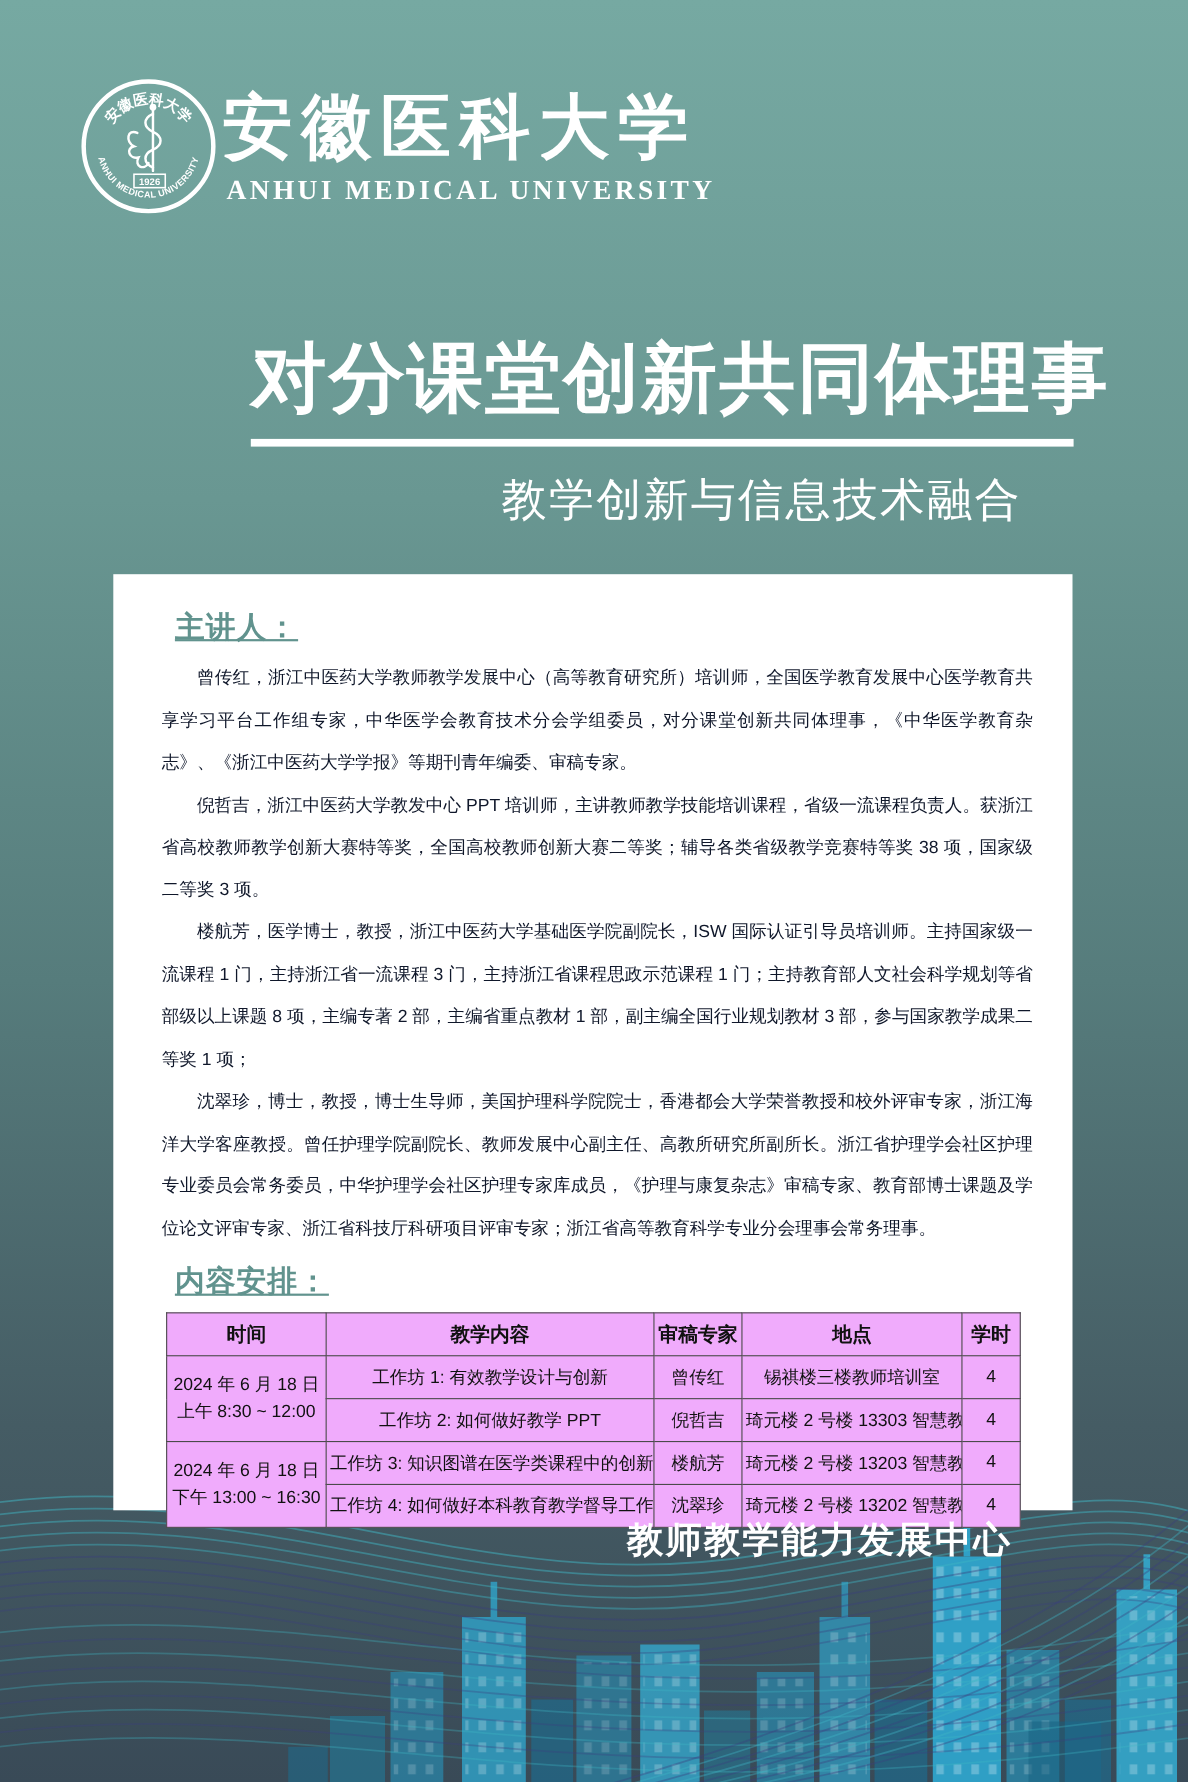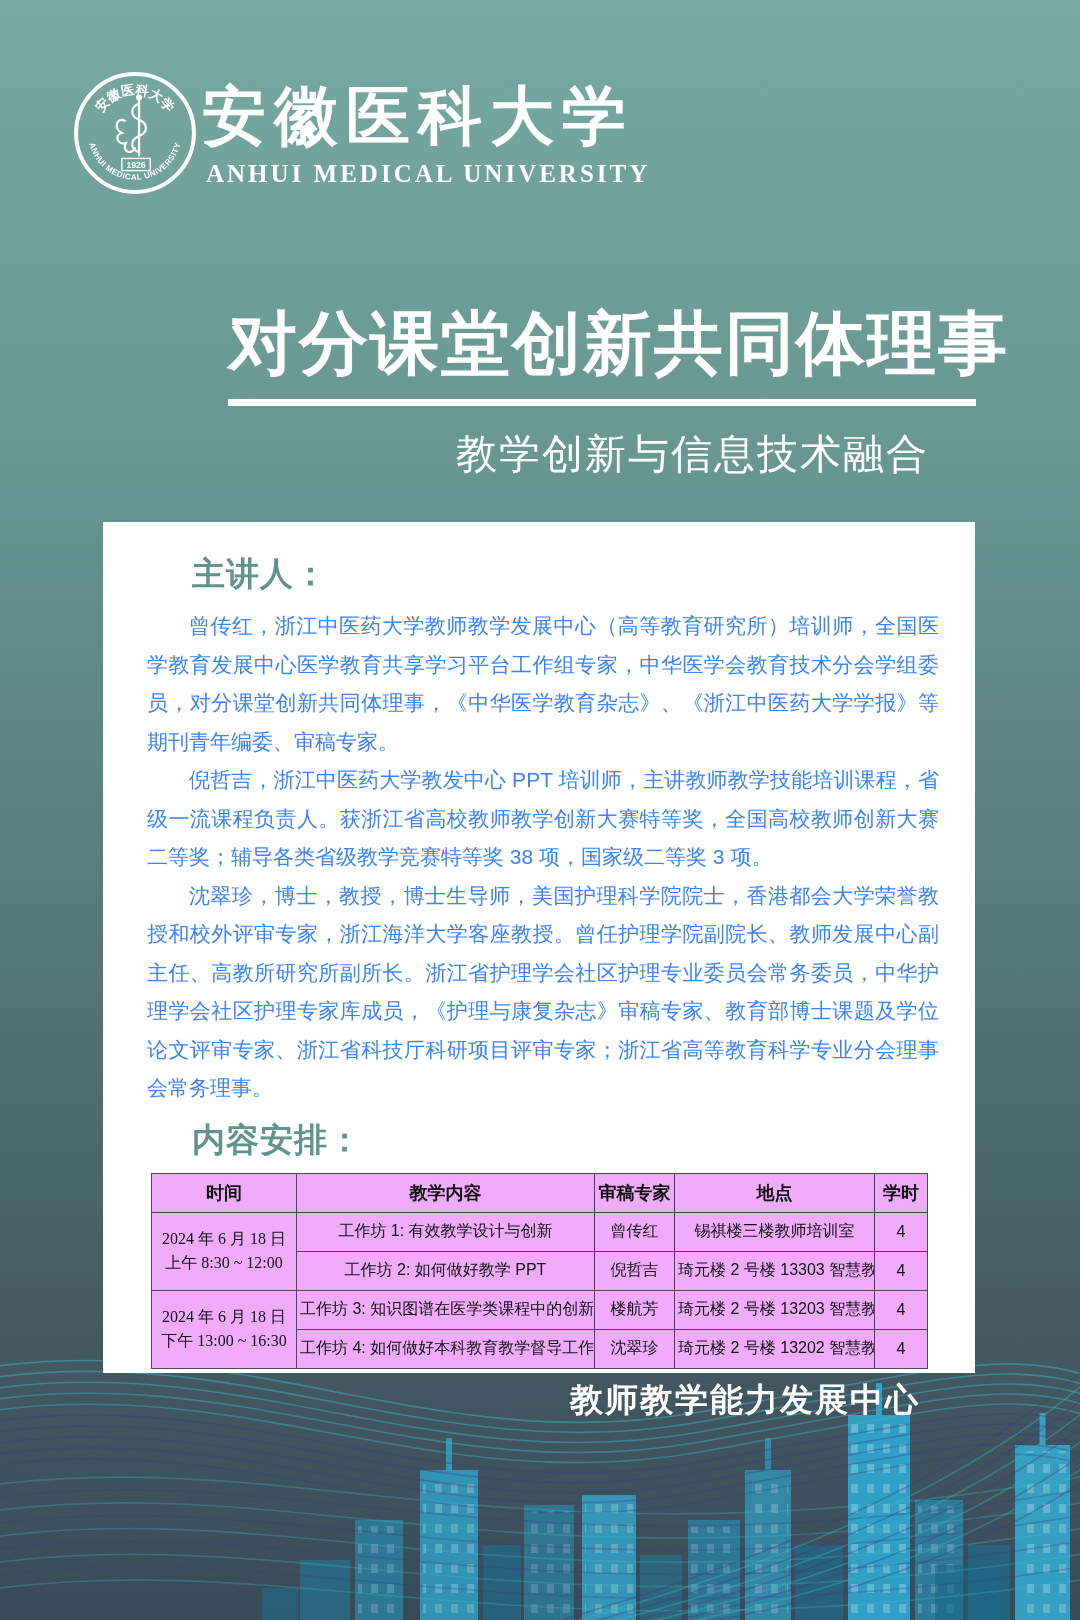--- a/index.html
+++ b/index.html
@@ -16,31 +16,31 @@
           letter-spacing:3px;font-family:"Liberation Serif",serif;white-space:nowrap;}
   
   .title{position:absolute;left:228px;top:298px;width:748px;text-align:center;font-size:69px;
          font-weight:900;color:#fff;letter-spacing:2px;white-space:nowrap;}
   .title-rule{position:absolute;left:228px;top:399px;width:748px;height:7px;background:#fff;}
   .subtitle{position:absolute;left:456px;top:427px;width:490px;text-align:left;font-size:41px;
             font-weight:400;color:#fff;letter-spacing:2px;white-space:nowrap;}
   
   .card{position:absolute;left:103px;top:522px;width:872px;height:851px;background:#fff;
         box-sizing:border-box;padding:20px 36px 0 44px;}
-  .section-heading{color:#61938e;font-size:33px;font-weight:bold;margin:10px 0 10px 45px;
-                   letter-spacing:1px;}
-  .speaker-para{font-size:21px;line-height:38.5px;color:#3b82f6;text-align:justify;
+  .section-heading{color:#61938e;font-size:27px;font-weight:bold;margin:10px 0 10px 12px;
+                   letter-spacing:1px;text-decoration:underline;}
+  .speaker-para{font-size:16px;line-height:38.5px;color:#0f172a;text-align:justify;
                 text-indent:2em;margin:0;}
   .schedule-wrap{margin:6px 0 0 4px;}
   table.schedule{border-collapse:collapse;table-layout:fixed;width:776px;background:#f0abfc;}
   .schedule th,.schedule td{border:1px solid #4a4a4a;text-align:center;vertical-align:middle;
         color:#111;padding:2px 3px;overflow:hidden;}
   .schedule th{font-size:18px;font-weight:bold;height:34px;}
   .schedule td{font-size:16px;height:34px;white-space:nowrap;}
-  .time-cell{line-height:24px;font-family:Liberation Serif, serif;}
+  .time-cell{line-height:24px;}
   
   .dept{position:absolute;left:540px;top:1378px;width:380px;text-align:right;font-size:33px;
         font-weight:bold;color:#fff;letter-spacing:2px;white-space:nowrap;z-index:3;}
   .welcome{position:absolute;left:0;top:1490px;width:1080px;text-align:center;font-size:56px;
         color:#fff;font-family:"DejaVu Serif",serif;font-style:italic;font-weight:bold;
         letter-spacing:26px;text-indent:26px;white-space:nowrap;z-index:3;}
   #deco{position:absolute;left:0;top:1320px;width:1080px;height:300px;z-index:1;}
   .card,.logo,.uni-cn,.uni-en,.title,.title-rule,.subtitle{z-index:2;}
 </style>
 </head>
@@ -140,20 +140,21 @@
   <div class="uni-en">ANHUI MEDICAL UNIVERSITY</div>
 
   <div class="title">对分课堂创新共同体理事</div>
   <div class="title-rule"></div>
   <div class="subtitle">教学创新与信息技术融合</div>
 
   <div class="card">
     <div class="section-heading">主讲人：</div>
     <p class="speaker-para">曾传红，浙江中医药大学教师教学发展中心（高等教育研究所）培训师，全国医学教育发展中心医学教育共享学习平台工作组专家，中华医学会教育技术分会学组委员，对分课堂创新共同体理事，《中华医学教育杂志》、《浙江中医药大学学报》等期刊青年编委、审稿专家。</p>
     <p class="speaker-para">倪哲吉，浙江中医药大学教发中心 PPT 培训师，主讲教师教学技能培训课程，省级一流课程负责人。获浙江省高校教师教学创新大赛特等奖，全国高校教师创新大赛二等奖；辅导各类省级教学竞赛特等奖 38 项，国家级二等奖 3 项。</p>
+    <p class="speaker-para">楼航芳，医学博士，教授，浙江中医药大学基础医学院副院长，ISW 国际认证引导员培训师。主持国家级一流课程 1 门，主持浙江省一流课程 3 门，主持浙江省课程思政示范课程 1 门；主持教育部人文社会科学规划等省部级以上课题 8 项，主编专著 2 部，主编省重点教材 1 部，副主编全国行业规划教材 3 部，参与国家教学成果二等奖 1 项；</p>
     <p class="speaker-para">沈翠珍，博士，教授，博士生导师，美国护理科学院院士，香港都会大学荣誉教授和校外评审专家，浙江海洋大学客座教授。曾任护理学院副院长、教师发展中心副主任、高教所研究所副所长。浙江省护理学会社区护理专业委员会常务委员，中华护理学会社区护理专家库成员，《护理与康复杂志》审稿专家、教育部博士课题及学位论文评审专家、浙江省科技厅科研项目评审专家；浙江省高等教育科学专业分会理事会常务理事。</p>
     <div class="section-heading">内容安排：</div>
 
     <div class="schedule-wrap">
       <table class="schedule">
         <colgroup>
           <col style="width:145px">
             <col style="width:298px">
             <col style="width:80px">
           <col style="width:200px">

